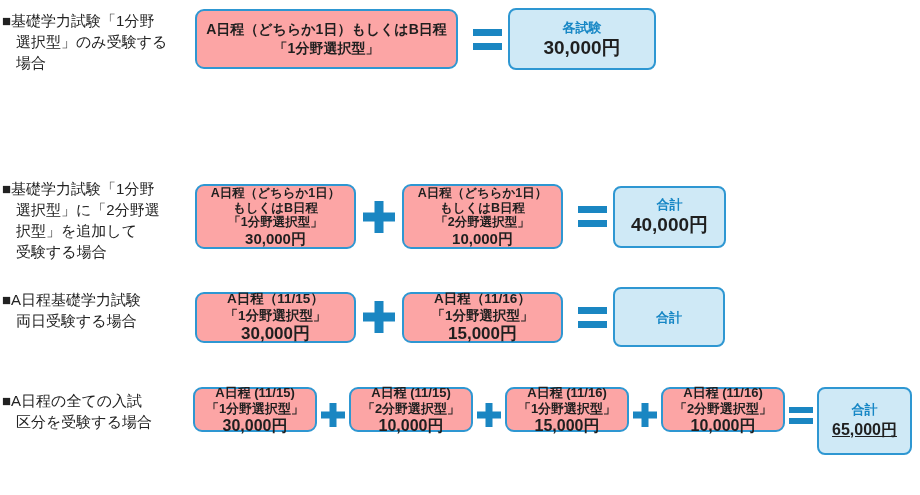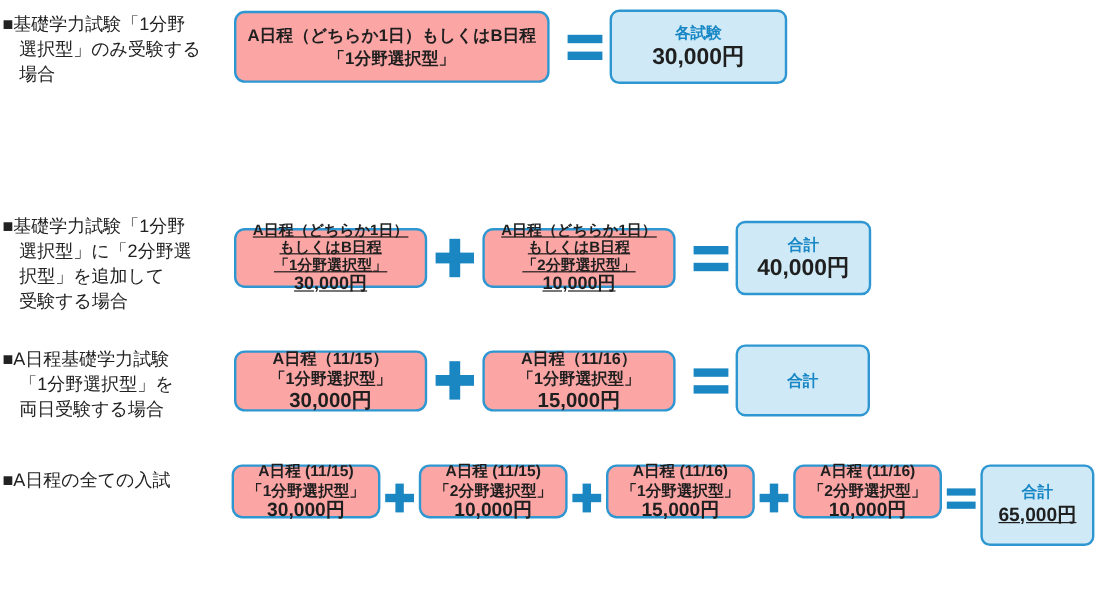--- a/index.html
+++ b/index.html
@@ -26,21 +26,21 @@
     box-sizing:border-box;flex:0 0 auto;
     border:2px solid #2e97d2;border-radius:9px;background:#fca5a5;
     display:flex;flex-direction:column;justify-content:center;align-items:center;
     text-align:center;font-weight:bold;color:#1f1f1f;
   }
   .bl{white-space:nowrap;}
   .price{white-space:nowrap;}
 
   .b-r1{width:263px;height:60px;font-size:14px;}
   .b-r1 .bl{line-height:19px;}
-  .b-r2{width:161px;height:50px;font-size:12.5px;text-decoration:underline;}
+  .b-r2{width:161px;height:65px;font-size:12.5px;}
   .b-r2 .bl{line-height:14.5px;}
   .b-r2 .price{font-size:15px;line-height:17px;}
   .b-r3{width:161px;height:51px;font-size:13.5px;}
   .b-r3 .bl{line-height:17px;}
   .b-r3 .price{font-size:17px;line-height:20px;}
   .b-r4{width:124px;height:45px;font-size:13px;}
   .b-r4 .bl{line-height:16px;}
   .b-r4 .price{font-size:16px;line-height:18px;}
 
   .result{
@@ -123,21 +123,20 @@
       <div class="result res-r2">
         <div class="cap">合計</div>
         <div class="amt">40,000円</div>
       </div>
     </div>
   </section>
 
   <section class="row row3">
     <div class="label">
       <div class="lbl-line">■A日程基礎学力試験</div>
-      <div class="lbl-line indent">「1分野選択型」を</div>
       <div class="lbl-line indent">両日受験する場合</div>
     </div>
     <div class="flow">
       <div class="box b-r3">
         <div class="bl">A日程（11/15）</div>
         <div class="bl">「1分野選択型」</div>
         <div class="price">30,000円</div>
       </div>
       <div class="plus"></div>
       <div class="box b-r3">
@@ -151,20 +150,21 @@
         </div>
       <div class="result res-r3">
         <div class="cap">合計</div>
       </div>
     </div>
   </section>
 
   <section class="row row4">
     <div class="label">
       <div class="lbl-line">■A日程の全ての入試</div>
+      <div class="lbl-line indent">区分を受験する場合</div>
     </div>
     <div class="flow">
       <div class="box b-r4">
         <div class="bl">A日程 (11/15)</div>
         <div class="bl">「1分野選択型」</div>
         <div class="price">30,000円</div>
       </div>
       <div class="plus small"></div>
       <div class="box b-r4">
         <div class="bl">A日程 (11/15)</div>

